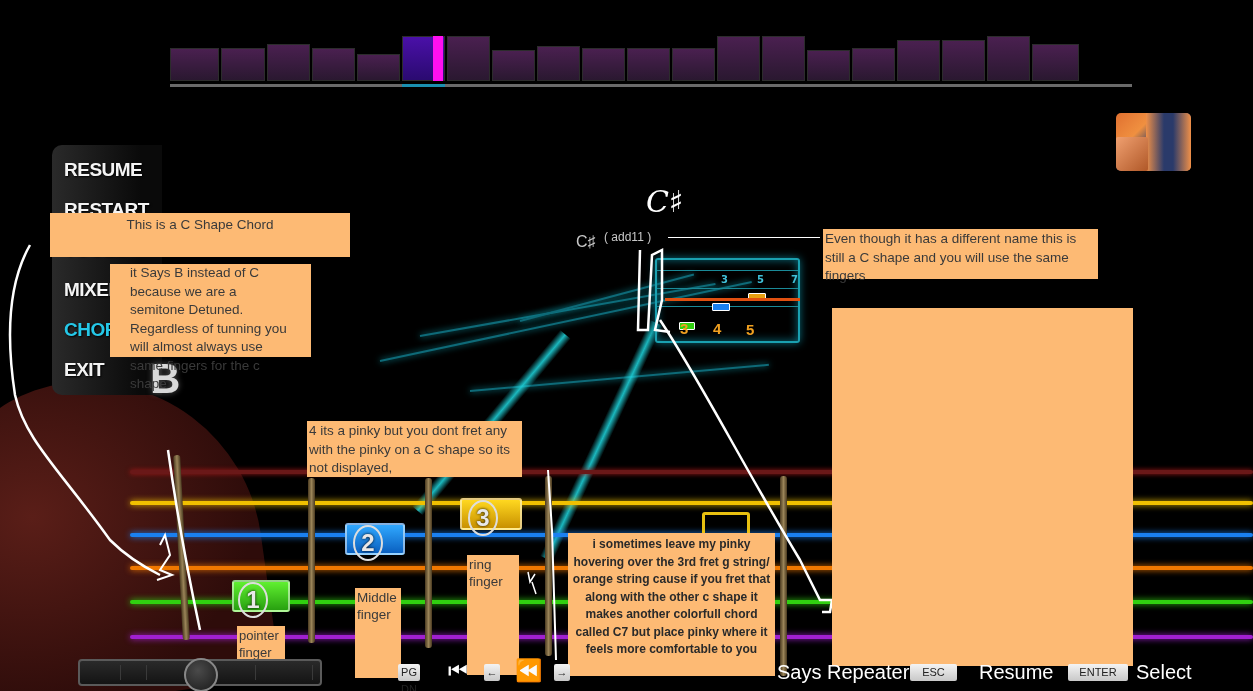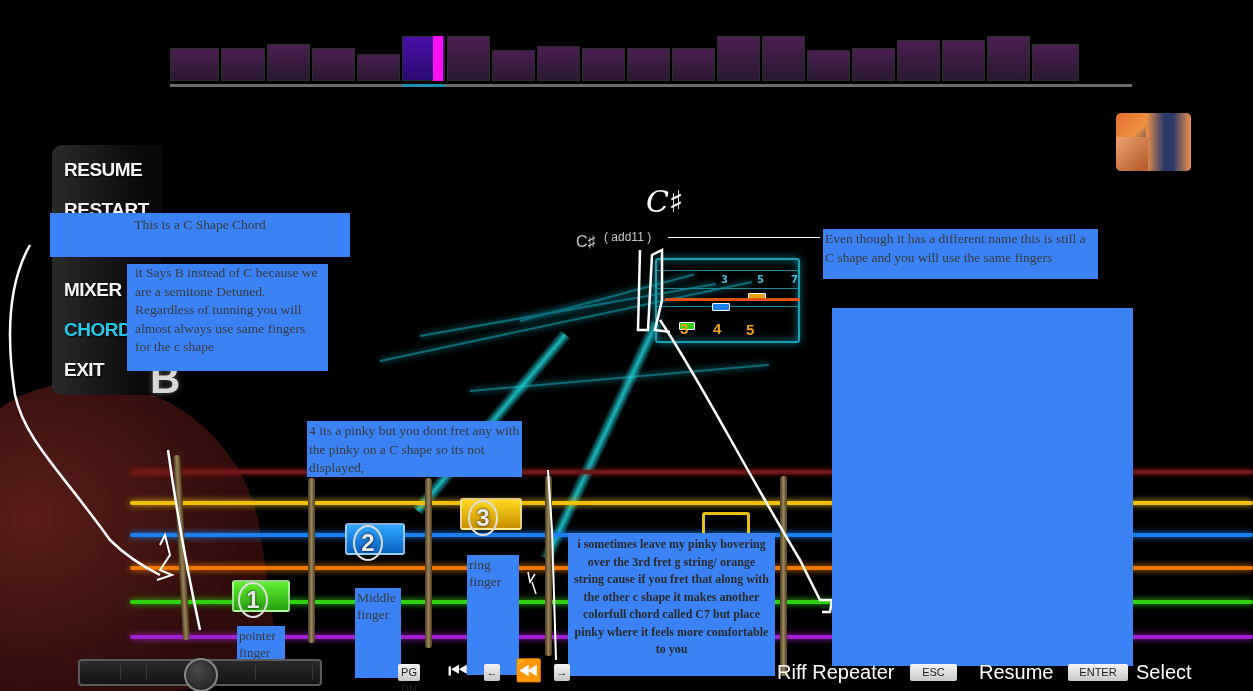--- a/index.html
+++ b/index.html
@@ -42,21 +42,21 @@
     display: flex; align-items: center; justify-content: center; font-size: 24px; font-weight: bold; color: #e8e8e8;
     font-family: "Liberation Sans", sans-serif; text-shadow: 0 0 3px #000; }
 
   .chord-b { position: absolute; left: 150px; top: 355px; font-size: 42px; font-weight: bold; color: #d8d8d8;
     font-family: "Liberation Sans", sans-serif; text-shadow: 0 0 6px #555; }
   .chord-name { position: absolute; left: 576px; top: 233px; font-size: 16px; color: #c8c8c8; font-family: "Liberation Sans", sans-serif; }
   .chord-ext { position: absolute; left: 604px; top: 230px; font-size: 12px; color: #c8c8c8; font-family: "Liberation Sans", sans-serif; }
   .handwritten-csharp { position: absolute; left: 646px; top: 184px; font-size: 30px; color: #fff; font-family: "DejaVu Serif", serif; font-style: italic; }
 
   
-  .note-box { position: absolute; background: #3b82f6; color: #3a3a3a; font-family: Liberation Serif, serif; font-size: 13.5px; line-height: 18.5px; padding: 1px 2px; }
+  .note-box { position: absolute; background: #fdba74; color: #3a3a3a; font-family: Liberation Sans, sans-serif; font-size: 13.5px; line-height: 18.5px; padding: 1px 2px; }
   .note-box.bold { font-weight: bold; font-size: 12px; line-height: 17.5px; text-align: center; color: #2a2a2a; padding: 3px 4px; }
   .pointer-line { position: absolute; height: 1px; background: #fff; }
 
   
   .slider { position: absolute; left: 78px; top: 659px; width: 244px; height: 27px; border: 2px solid #5a5a5a;
     border-radius: 4px; background: linear-gradient(#2a2a2a, #141414); }
   .slider-knob { position: absolute; left: 104px; top: -3px; width: 34px; height: 34px; border-radius: 50%;
     border: 2px solid #888; background: radial-gradient(circle at 40% 35%, #4a4a4a, #1a1a1a); }
   .slider-tick { position: absolute; top: 4px; width: 1px; height: 15px; background: #3a3a3a; }
   .key-cap { position: absolute; background: linear-gradient(#f4f4f4, #c8c8c8); color: #222; font-family: "Liberation Sans", sans-serif;
@@ -165,21 +165,21 @@
   <path d="M160 545 l5 -10 l5 20 l-10 15 l12 5 l-15 5" stroke="#fff" stroke-width="2" fill="none"></path>
   <path d="M640 250 L638 330 L648 330 L652 255 L662 250 L662 300 L655 330 L670 332" stroke="#fff" stroke-width="2.5" fill="none"></path>
   <path d="M660 320 C700 380, 740 460, 800 560 L820 600 L832 600 L830 612 L822 612" stroke="#fff" stroke-width="2.5" fill="none"></path>
   <path d="M548 470 L552 530 L556 660" stroke="#fff" stroke-width="2" fill="none"></path>
   <path d="M528 572 l2 10 l5 -8 m-3 8 l4 12" stroke="#fff" stroke-width="1.5" fill="none"></path>
 </svg>
 
 <div class="pointer-line" style="left:668px; top:237px; width:152px;"></div>
 
 <div class="note-box" style="left:50px; top:213px; width:300px; height:44px; text-align:center; padding-top:3px; font-size:13.5px;">This is a C Shape Chord</div>
-<div class="note-box" style="left:127px; top:264px; width:201px; height:107px; padding:0 8px;">it Says B instead of C because we are a semitone Detuned. Regardless of tunning you will almost always use same fingers for the c shape</div>
+<div class="note-box" style="left:110px; top:264px; width:201px; height:93px; padding:0 20px;">it Says B instead of C because we are a semitone Detuned. Regardless of tunning you will almost always use same fingers for the c shape</div>
 <div class="note-box" style="left:823px; top:229px; width:275px; height:50px;">Even though it has a different name this is still a C shape and you will use the same fingers</div>
 <div class="note-box" style="left:832px; top:308px; width:301px; height:358px; padding:2px 2px;">
 </div>
 <div class="note-box" style="left:307px; top:421px; width:215px; height:56px; padding:1px 2px;"> 4 its a pinky but you dont fret any with the pinky on a C shape so its not displayed,</div>
 <div class="note-box bold" style="left:568px; top:533px; width:207px; height:143px;">i sometimes leave my pinky hovering over the 3rd fret g string/ orange string cause if you fret that along with the other c shape it makes another colorfull chord called C7 but place pinky where it feels more comfortable to you</div>
 <div class="note-box" style="left:237px; top:626px; width:48px; height:54px; font-size:13px; line-height:17px;">pointer finger</div>
 <div class="note-box" style="left:355px; top:588px; width:46px; height:90px; font-size:13.5px; line-height:17px;">Middle finger</div>
 <div class="note-box" style="left:467px; top:555px; width:52px; height:120px; font-size:13.5px; line-height:17px;">ring finger</div>
 
 <div class="app-icon" style="left:1116px; top:113px; width:75px;">
@@ -194,17 +194,17 @@
   <div class="slider-tick" style="left:232px;"></div>
   <div class="slider-knob"></div>
 </div>
 
 <div class="key-cap" style="left:398px; top:664px; width:22px;">PG DN</div>
 <div class="nav-glyph" style="left:448px; top:660px;">⏮</div>
 <div class="key-cap" style="left:484px; top:664px; width:16px;">←</div>
 <div class="nav-glyph" style="left:515px; top:660px;">⏪</div>
 <div class="key-cap" style="left:554px; top:664px; width:16px;">→</div>
 <div class="key-cap" style="left:705px; top:664px; width:0px;"></div>
-<span class="ctrl-label" style="left:777px; top:661px;">Riff Repeater</span>
+<span class="ctrl-label" style="left:777px; top:661px;">Says Repeater</span>
 <div class="key-cap" style="left:910px; top:664px; width:47px;">ESC</div>
 <span class="ctrl-label" style="left:979px; top:661px;">Resume</span>
 <div class="key-cap" style="left:1068px; top:664px; width:60px;">ENTER</div>
 <span class="ctrl-label" style="left:1136px; top:661px;">Select</span>
 
 </body></html>

